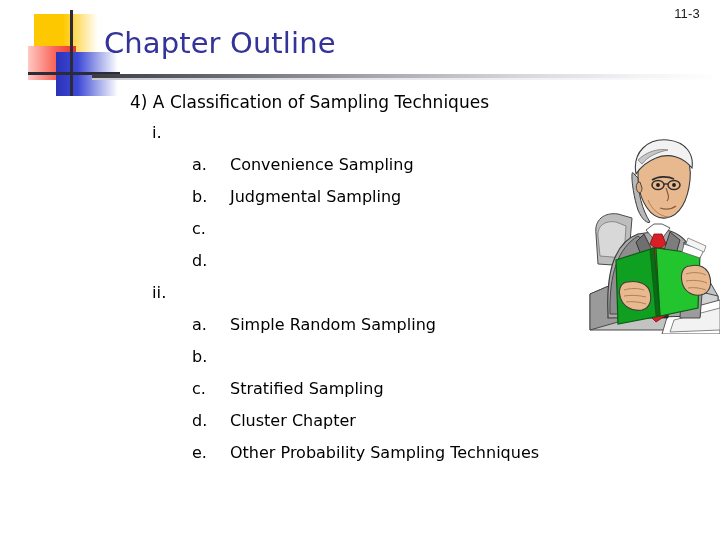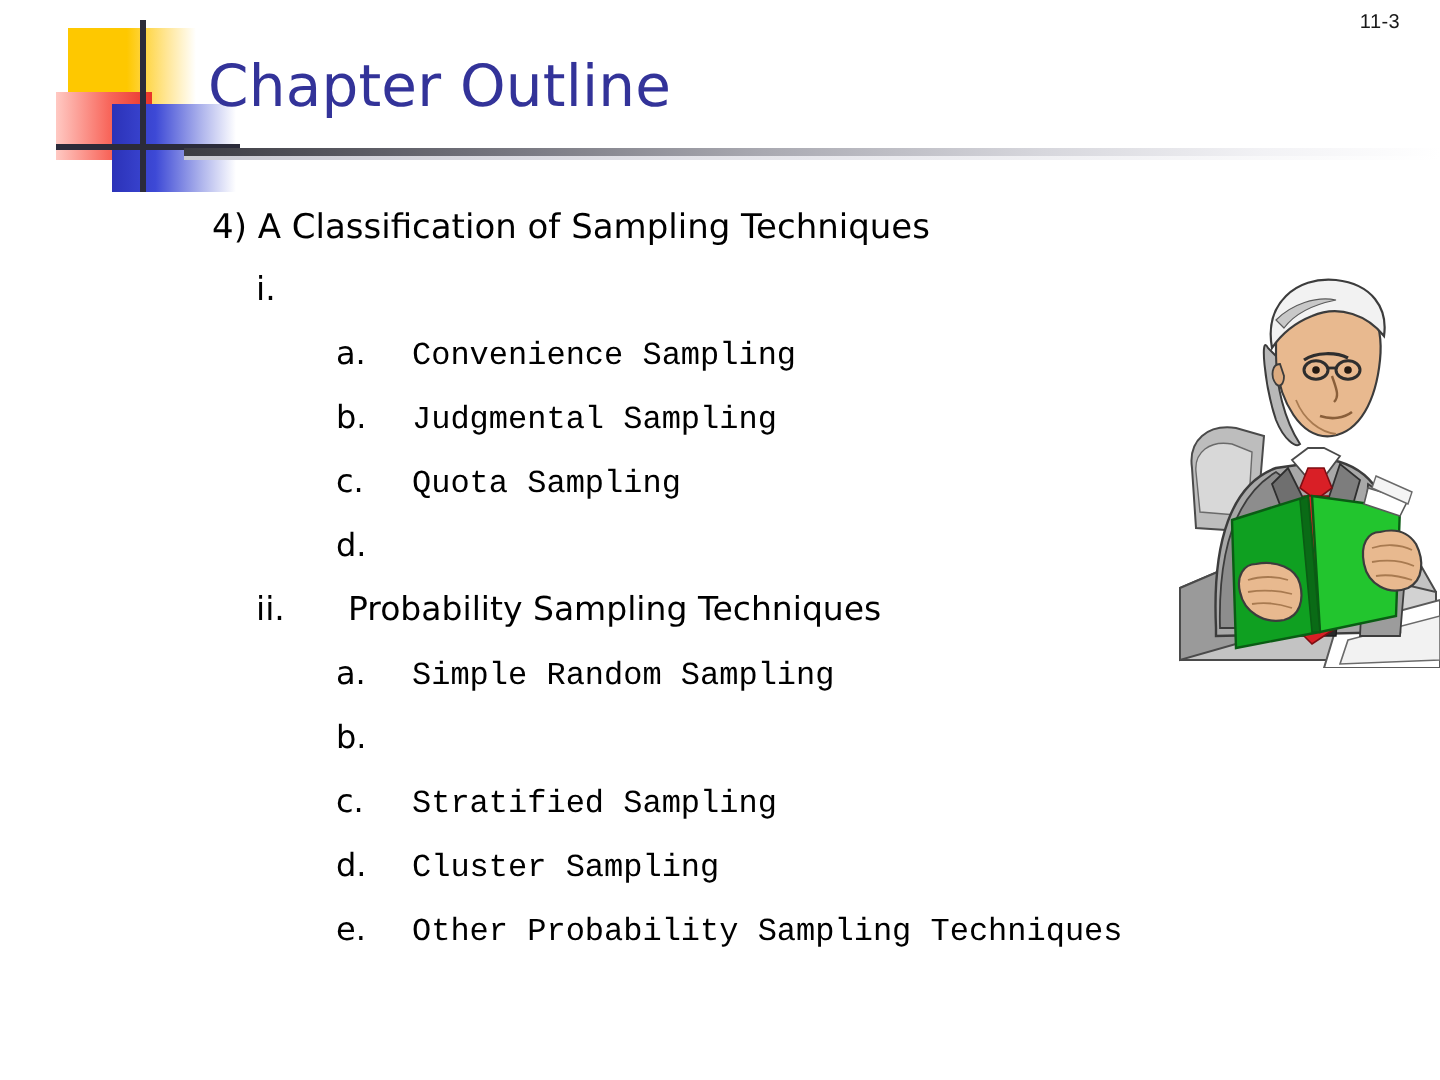--- a/index.html
+++ b/index.html
@@ -15,21 +15,21 @@
     font-family: "DejaVu Sans", "Liberation Sans", sans-serif;
     -webkit-font-smoothing: antialiased;
   }
 
   
   .page-number {
     position: absolute;
     top: 6px;
     right: 20px;
     font-family: "Liberation Sans", sans-serif;
-    font-size: 10px;
+    font-size: 13px;
     color: #1a1a1a;
     letter-spacing: 0.2px;
   }
 
   
   .header {
     position: absolute;
     left: 0;
     top: 0;
     width: 720px;
@@ -109,22 +109,23 @@
     top: 78px;
     width: 628px;
     height: 2px;
     background: linear-gradient(to right, #c9c9d2 0%, #e2e2e8 40%, #ffffff 100%);
   }
 
   
   .outline {
     position: absolute;
     left: 0;
-    top: 104px;
+    top: 92px;
     width: 600px;
+    padding-left: 24px;
   }
   .row {
     display: flex;
     align-items: baseline;
     color: #000000;
     font-family: "DejaVu Sans", sans-serif;
   }
 
   
   .lvl1 {
@@ -151,21 +152,21 @@
   .lvl3 {
     padding-left: 168px;
     font-size: 16px;
     height: 32px;
   }
   .lvl3 .marker {
     width: 38px;
     flex: 0 0 38px;
     text-align: left;
   }
-  .lvl3 .label { white-space: nowrap; font-family: Liberation Mono, monospace; }
+  .lvl3 .label { white-space: nowrap; }
 
   
   .clipart {
     position: absolute;
     left: 588px;
     top: 138px;
     width: 132px;
     height: 196px;
   }
   .clipart svg { display: block; }
@@ -204,45 +205,43 @@
   <div class="row lvl3">
     <span class="marker">a.</span>
     <span class="label">Convenience Sampling</span>
   </div>
   <div class="row lvl3">
     <span class="marker">b.</span>
     <span class="label">Judgmental Sampling</span>
   </div>
   <div class="row lvl3">
     <span class="marker">c.</span>
-    <span class="label">Quota Sampling</span>
   </div>
   <div class="row lvl3">
     <span class="marker">d.</span>
   </div>
 
   <div class="row lvl2">
     <span class="marker">ii.</span>
-    <span class="label">Probability Sampling Techniques</span>
   </div>
 
   <div class="row lvl3">
     <span class="marker">a.</span>
     <span class="label">Simple Random Sampling</span>
   </div>
   <div class="row lvl3">
     <span class="marker">b.</span>
   </div>
   <div class="row lvl3">
     <span class="marker">c.</span>
     <span class="label">Stratified Sampling</span>
   </div>
   <div class="row lvl3">
     <span class="marker">d.</span>
-    <span class="label">Cluster Sampling</span>
+    <span class="label">Cluster Chapter</span>
   </div>
   <div class="row lvl3">
     <span class="marker">e.</span>
     <span class="label">Other Probability Sampling Techniques</span>
   </div>
 
 </div>
 
 <div class="clipart">
   <svg width="132" height="196" viewBox="0 0 132 196" xmlns="http://www.w3.org/2000/svg">

